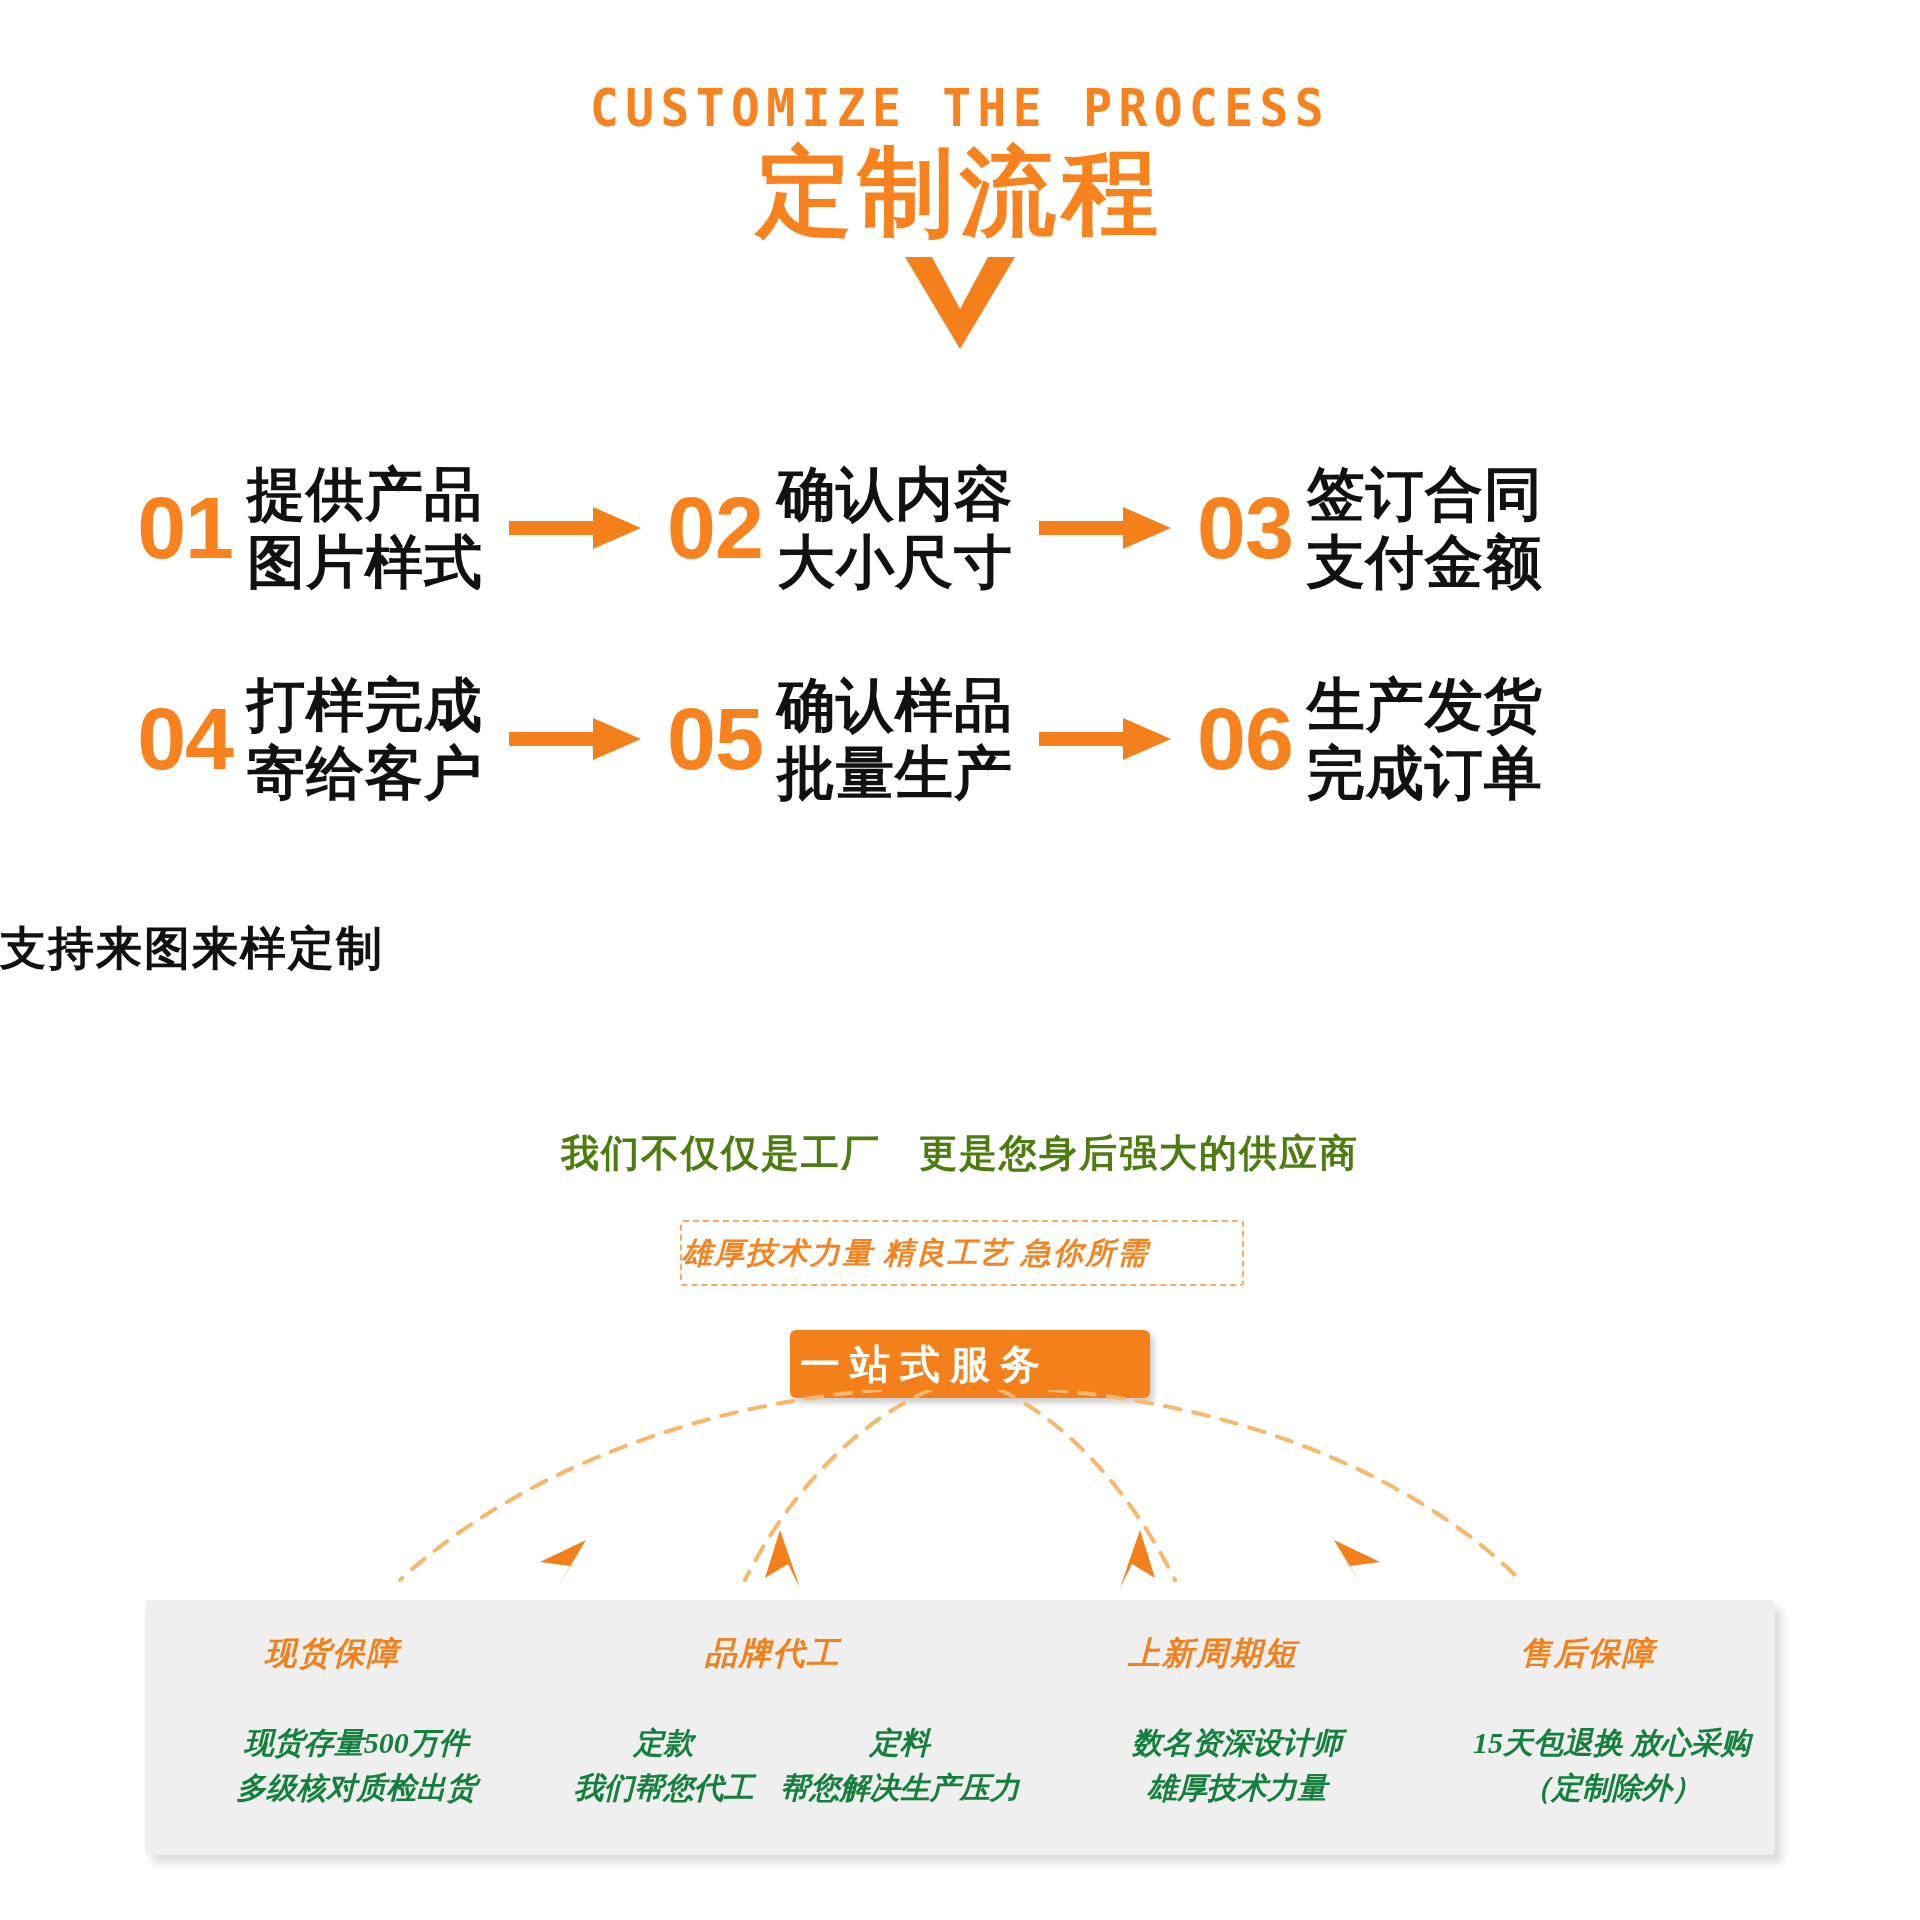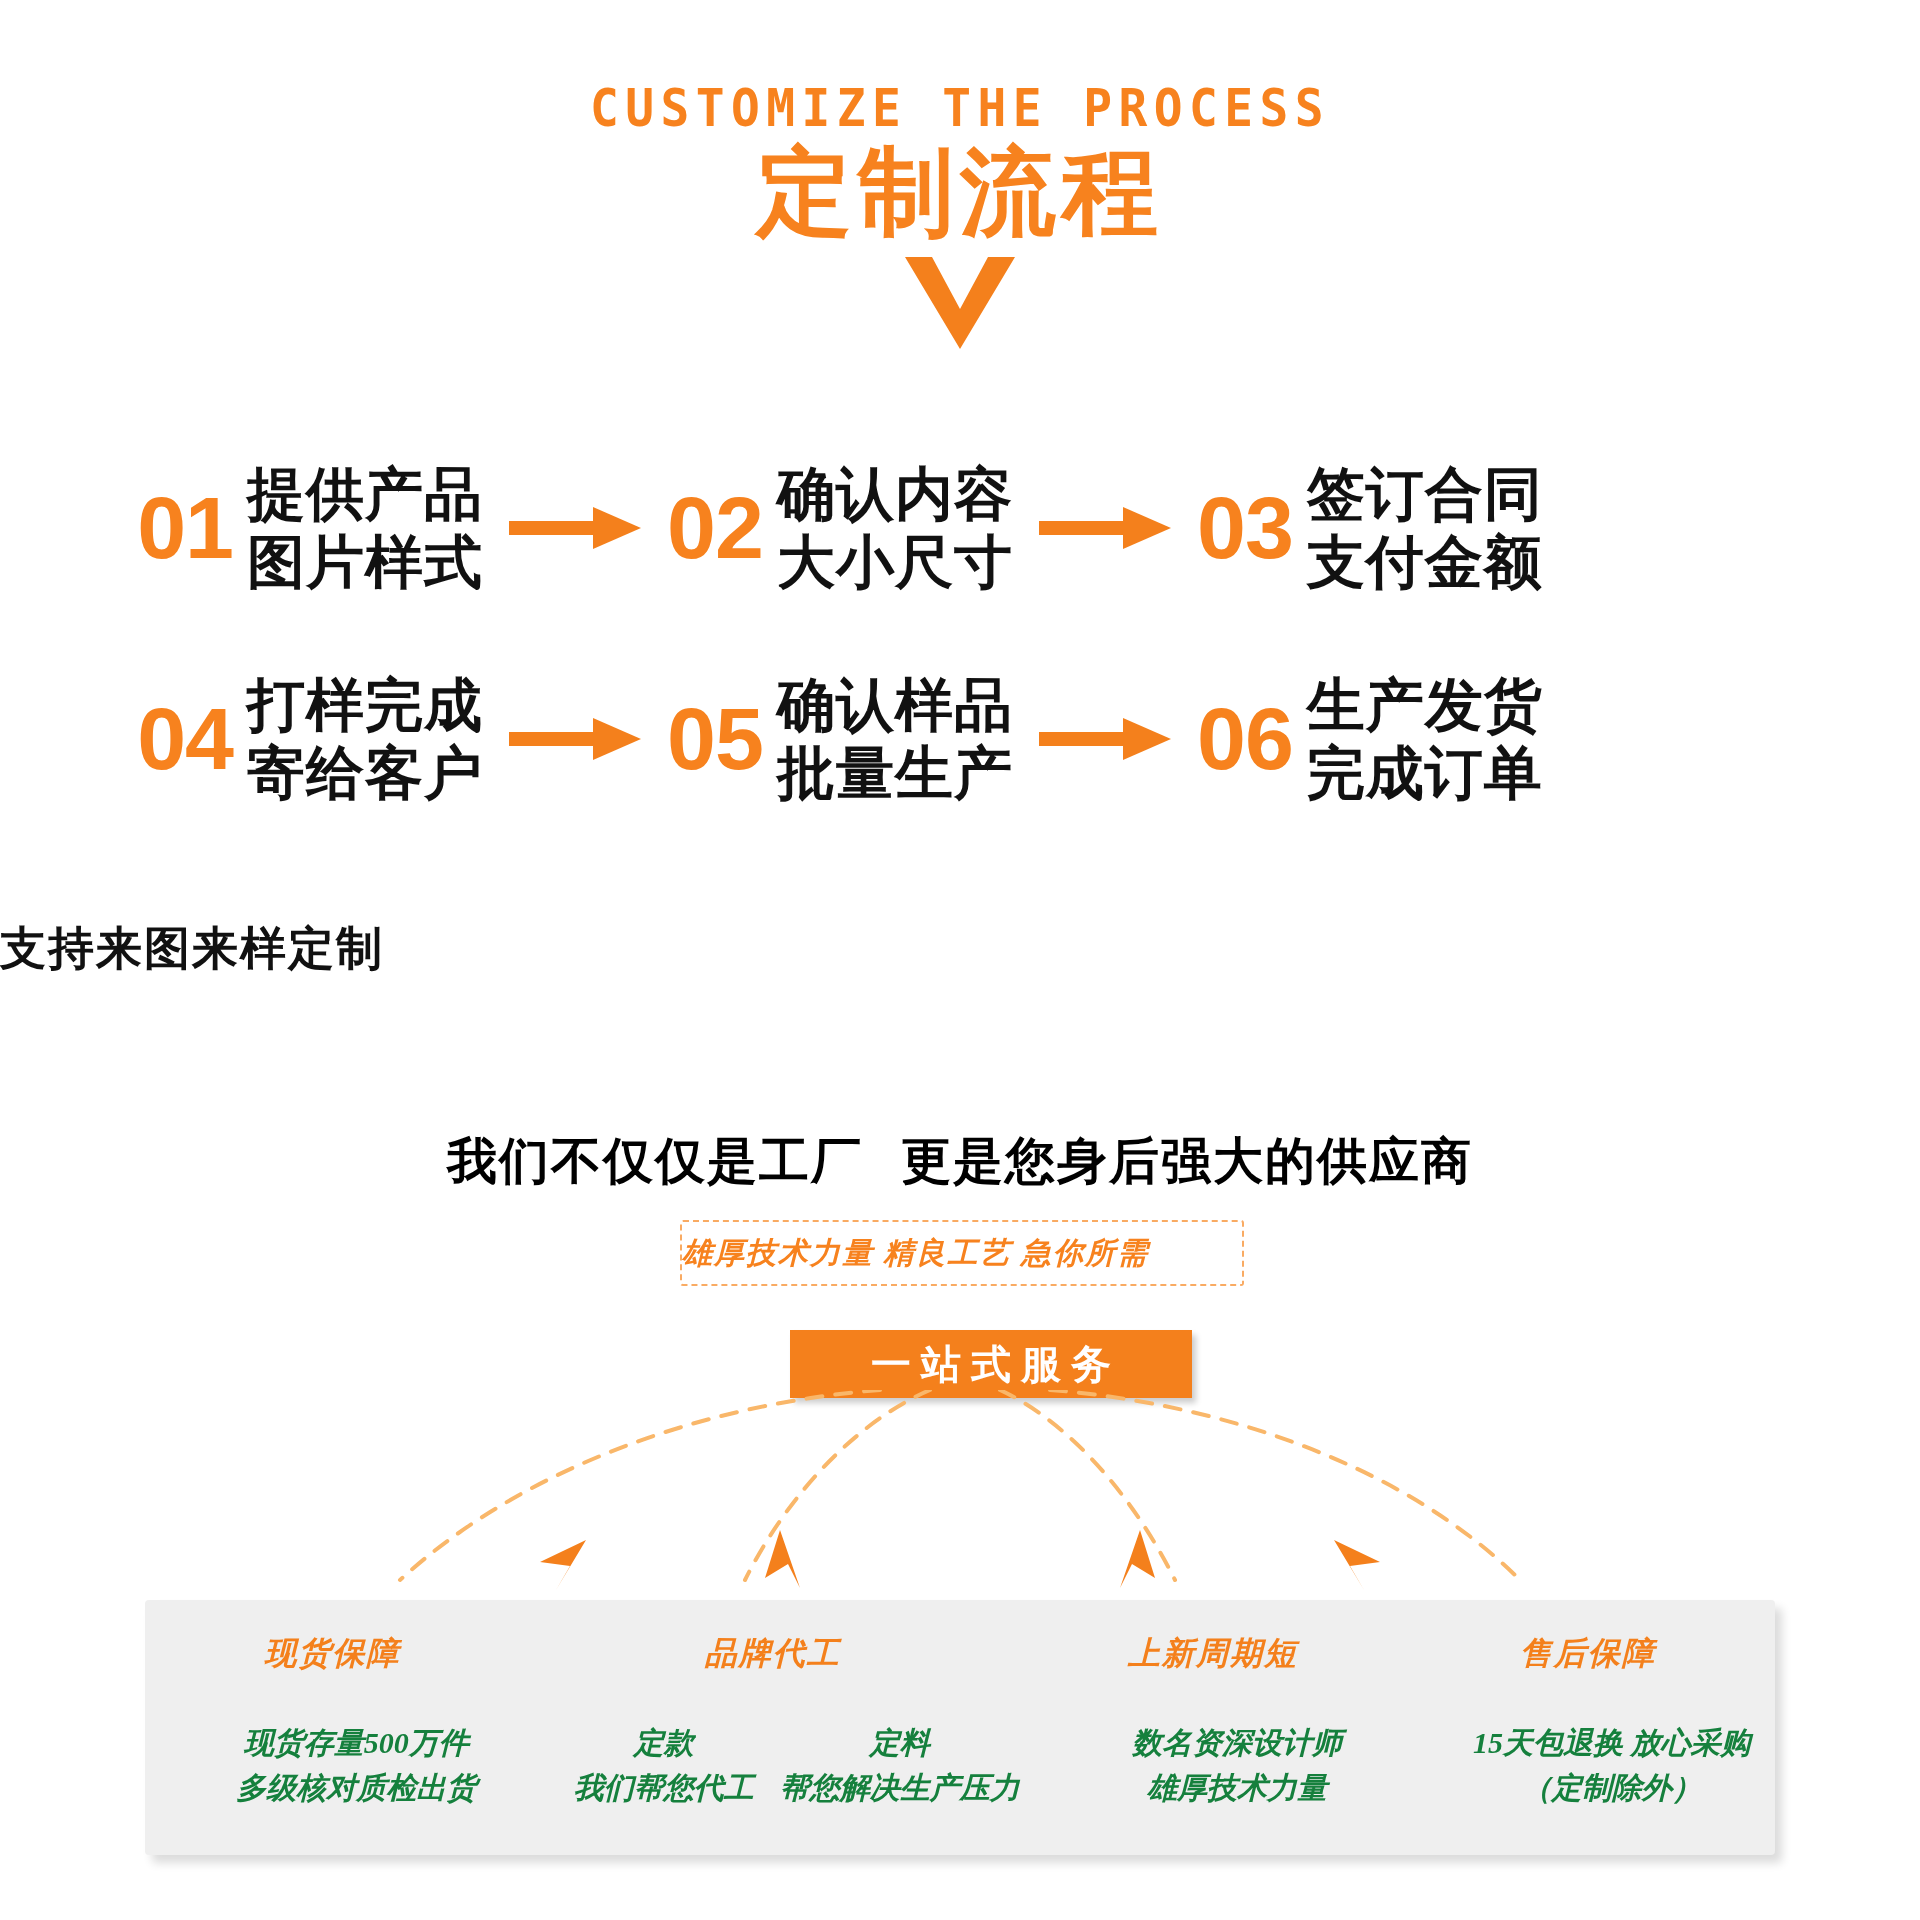--- a/index.html
+++ b/index.html
@@ -77,23 +77,23 @@
     font-size:46px;
     font-weight:bold;
     color:#111111;
     letter-spacing:2px;
   }
 
   
   .slogan{
     position:absolute;top:1128px;left:0;width:1920px;
     text-align:center;
-    font-size:50px;
-    font-weight:bold;
-    color:#000000;
+    font-size:38px;
+    font-weight:bold;
+    color:#4d7c0f;
     letter-spacing:2px;
   }
   .slogan .gap{display:inline-block;width:38px;}
 
   .dash-box{
     position:absolute;
     top:1220px;
     left:680px;
     width:560px;
     height:62px;
@@ -108,25 +108,25 @@
     font-style:italic;
     font-weight:bold;
     letter-spacing:2px;
     white-space:nowrap;
   }
 
   .pill{
     position:absolute;
     top:1330px;
     left:790px;
-    width:402px;
+    width:360px;
     height:68px;
     background:#f4801c;
-    border-radius:0;
-    display:flex;align-items:center;justify-content:center;
+    border-radius:6px;
+    display:flex;align-items:center;
     box-shadow:4px 5px 6px rgba(0,0,0,0.20);
   }
   .pill-text{
     color:#ffffff;
     font-size:40px;
     font-weight:bold;
     letter-spacing:10px;
     text-indent:10px;
     font-family:"Liberation Serif","DejaVu Serif",serif;
   }

